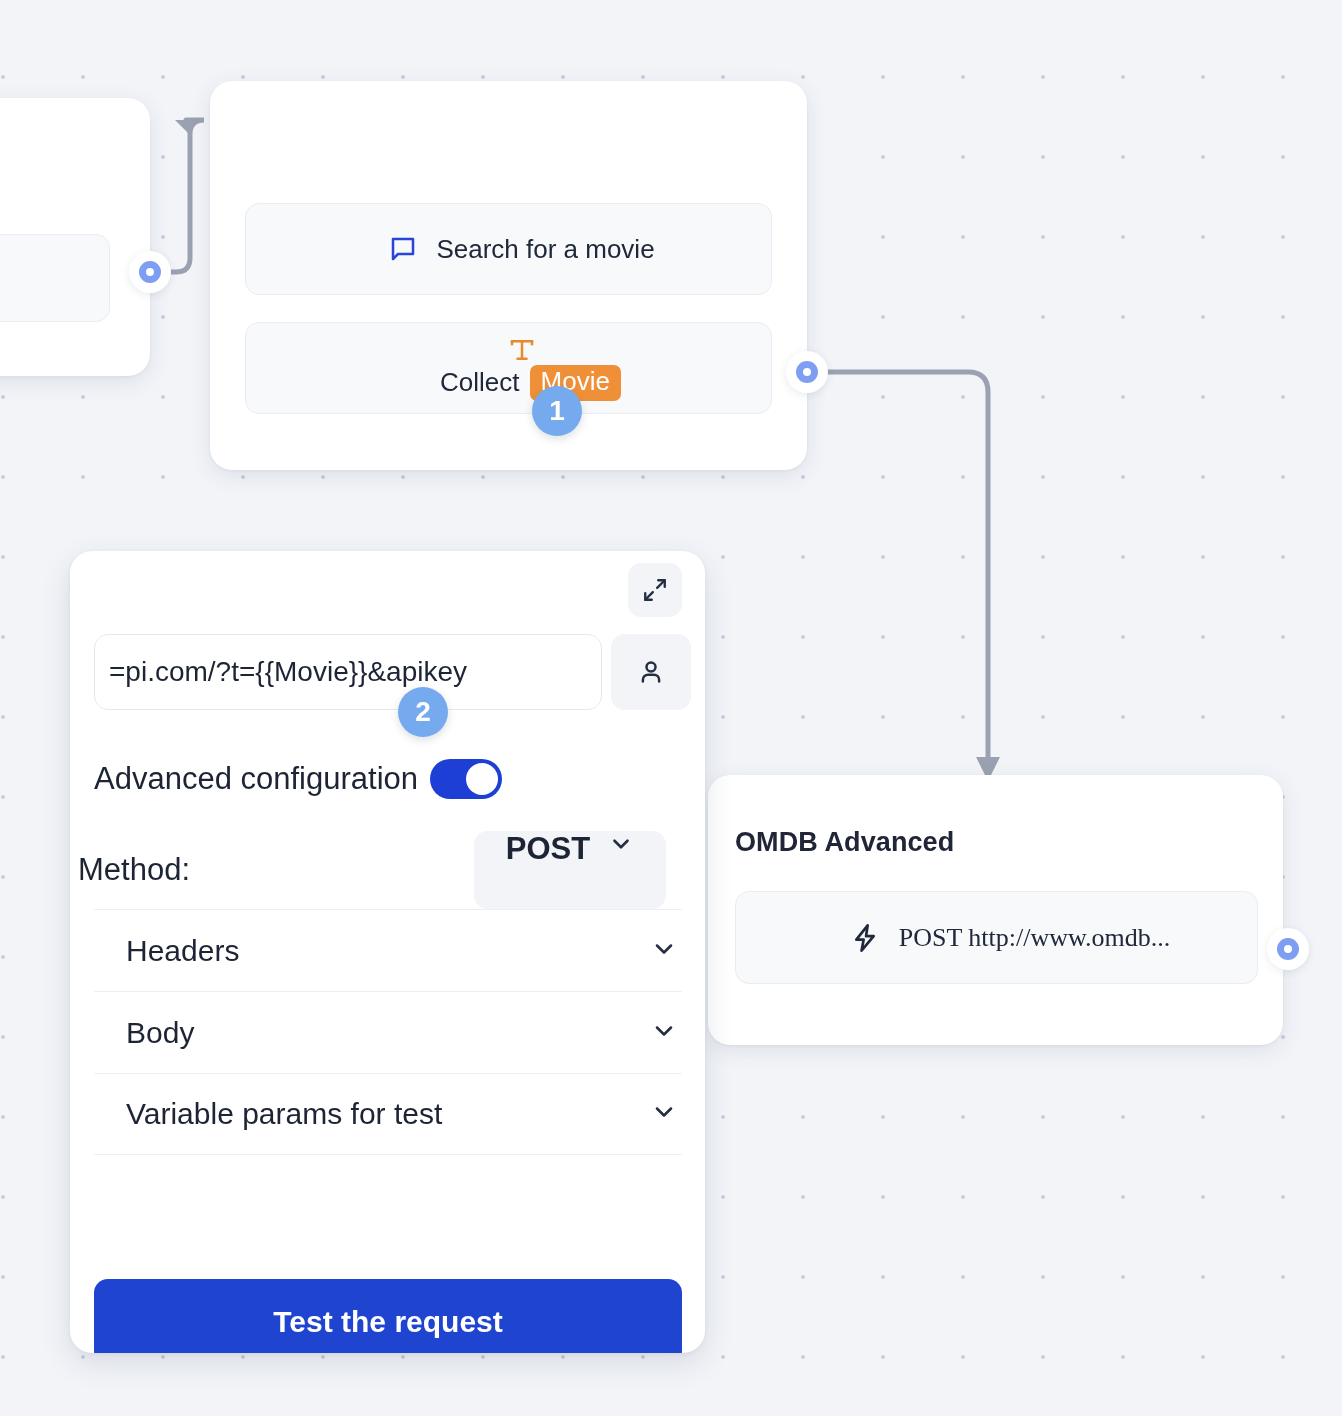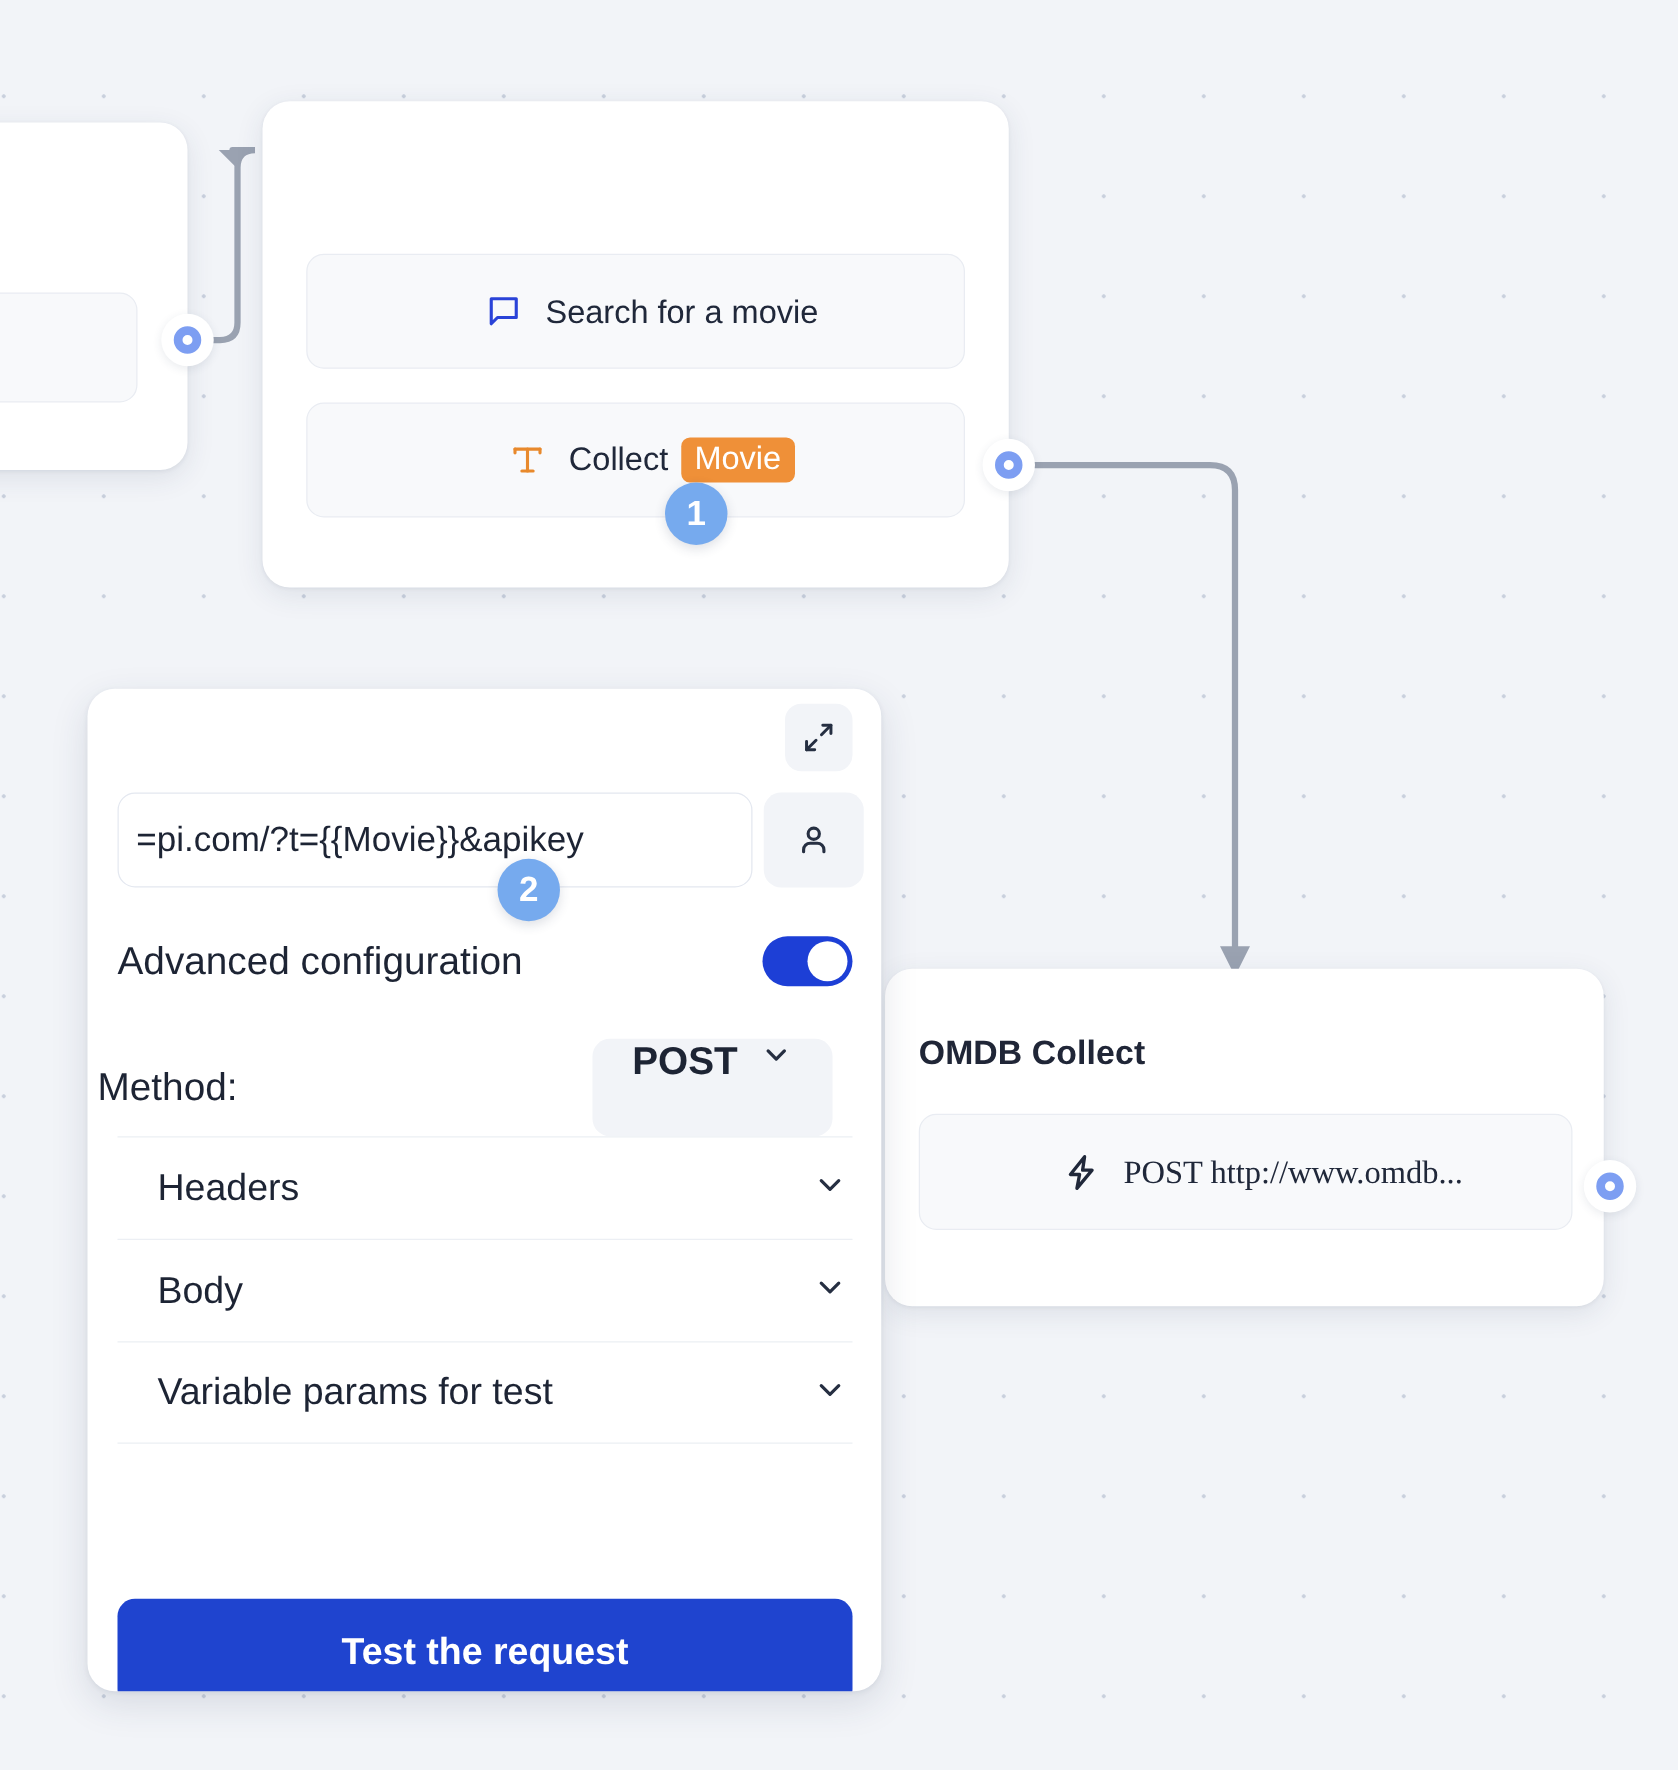--- a/index.html
+++ b/index.html
@@ -90,21 +90,21 @@
   
   #node-movie {
     left: 210px;
     top: 81px;
     width: 597px;
     height: 389px;
   }
   #node-movie .node-title { position: absolute; left: 45px; top: 118px; }
   .movie-rows { position: absolute; left: 35px; top: 122px; width: 527px; }
   .movie-rows .node-row { height: 92px; padding-left: 26px; }
-  .movie-rows .node-row + .node-row { margin-top: 27px; }
+  .movie-rows .node-row + .node-row { margin-top: 27px; flex-direction: column; }
 
   
   #node-omdb {
     left: 708px;
     top: 775px;
     width: 575px;
     height: 270px;
   }
   #node-omdb .node-title { position: absolute; left: 27px; top: 52px; }
   #node-omdb .node-row {
@@ -219,26 +219,25 @@
     border: none;
     display: flex;
     align-items: center;
     justify-content: center;
     cursor: pointer;
     padding: 0;
   }
   #adv-row {
     position: absolute;
     left: 24px;
-    top: 190px;
+    top: 200px;
     width: 588px;
     height: 56px;
     display: flex;
     align-items: center;
-    justify-content: space-between;
     gap: 12px;
   }
   #adv-label { font-size: 31px; color: #1d2434; }
   .toggle {
     width: 72px;
     height: 40px;
     border-radius: 20px;
     background: #1d3fd6;
     position: relative;
     cursor: pointer;
@@ -361,21 +360,21 @@
           <span class="var-chip">Movie</span>
         </span>
       </div>
 
     </div>
   </div>
   <div class="port" id="port-movie"></div>
   <div class="badge" id="badge-1">1</div>
 
   <div class="node" id="node-omdb">
-    <div class="node-title">OMDB Collect</div>
+    <div class="node-title">OMDB Advanced</div>
     <div class="node-row">
       <span class="row-icon">
         <svg width="32" height="32" viewBox="0 0 24 24" fill="none" stroke="#20283a" stroke-width="2" stroke-linejoin="round" stroke-linecap="round">
           <path d="M14 2.5 L5.5 13.2 H11 L9.4 21.5 L18.5 10.6 H12.8 Z"></path>
         </svg>
       </span>
       <span class="row-label" style="margin-left:18px;">POST http://www.omdb...</span>
     </div>
   </div>
   <div class="port" id="port-omdb"></div>

